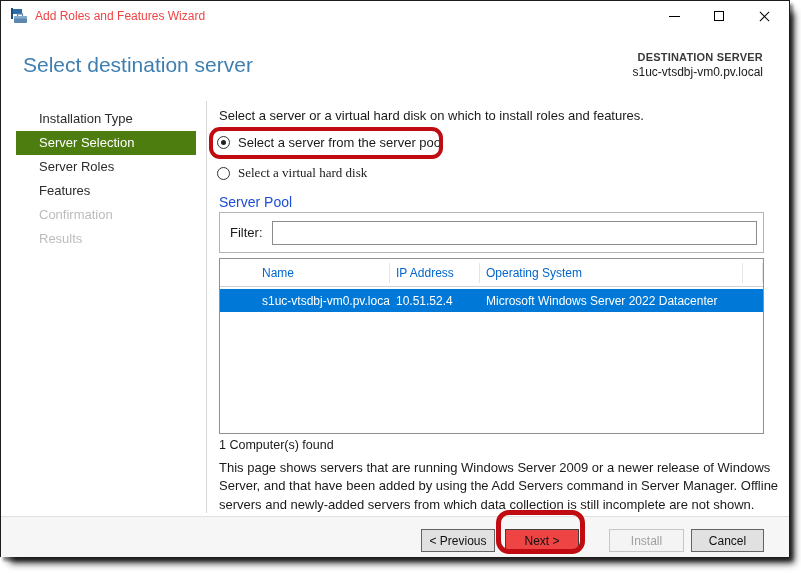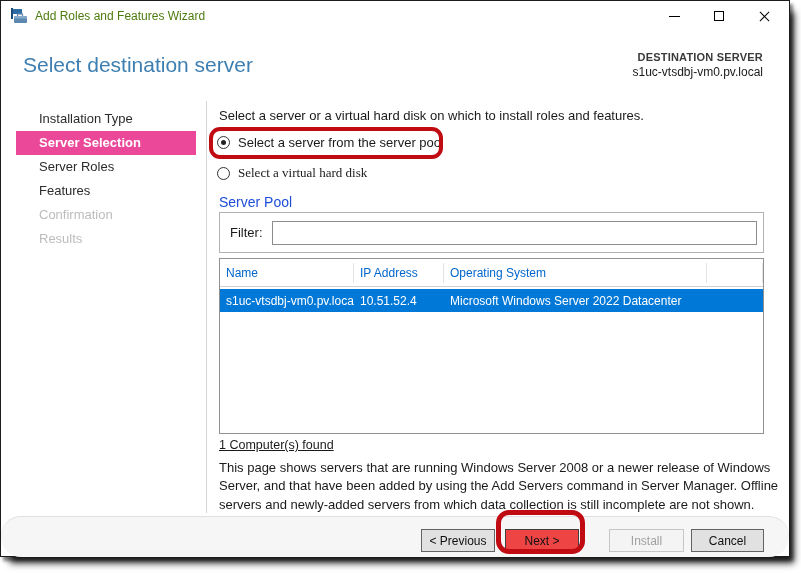--- a/index.html
+++ b/index.html
@@ -5,21 +5,21 @@
   * { margin:0; padding:0; box-sizing:border-box; }
   html,body { width:801px; height:573px; background:#fff; overflow:hidden;
               font-family:"Liberation Sans", sans-serif; }
   .window { position:absolute; left:0; top:0; width:790px; height:557px;
             background:#fff; border:1px solid #1c1c1c;
             box-shadow:7px 9px 7px -3px rgba(0,0,0,0.85), 3px 4px 3px rgba(0,0,0,0.45); }
 
   
   .titlebar { position:absolute; left:0; top:0; width:100%; height:30px; background:#fff; }
   .app-icon { position:absolute; left:10px; top:7px; width:16px; height:16px; }
-  .win-title { position:absolute; left:34px; top:8px; font-size:12px; color:#4d7c0f; }
+  .win-title { position:absolute; left:34px; top:8px; font-size:12px; color:#ef4444; }
   .ctrls { position:absolute; right:2px; top:0; height:30px; display:flex; }
   .ctrl { width:45px; height:30px; position:relative; cursor:default; }
   .ctrl .bar { position:absolute; left:17px; top:15px; width:11px; height:0;
                border-top:1px solid #000; }
   .ctrl .box { position:absolute; left:17px; top:10px; width:10px; height:10px;
                border:1px solid #000; }
   .ctrl .x1,.ctrl .x2 { position:absolute; left:16px; top:15px; width:13px; height:0;
                border-top:1px solid #000; }
   .ctrl .x1 { transform:rotate(45deg); }
   .ctrl .x2 { transform:rotate(-45deg); }
@@ -27,21 +27,21 @@
   
   .page-title { position:absolute; left:22px; top:52px; font-size:21px; color:#3e7fb2; }
   .dest { position:absolute; right:26px; top:50px; text-align:right; }
   .dest-label { font-size:11px; font-weight:bold; color:#3a3a3a; letter-spacing:0.2px; }
   .dest-server { font-size:12px; color:#1a1a1a; margin-top:2px; }
 
   
   .nav { position:absolute; left:15px; top:106px; width:180px; }
   .nav-item { height:24px; line-height:24px; padding-left:23px; font-size:13px;
               color:#2b2b2b; cursor:default; white-space:nowrap; }
-  .nav-item.selected { background:#ec4899; color:#fff;font-weight:bold; }
+  .nav-item.selected { background:#4d7c0f; color:#fff; }
   .nav-item.disabled { color:#bcbcbc; }
   .nav-divider { position:absolute; left:205px; top:100px; width:1px; height:412px;
                  background:#d6d6d6; }
 
   
   .intro { position:absolute; left:218px; top:107px; font-size:13px; color:#1a1a1a; }
   .radio-row { position:absolute; left:216px; display:flex; align-items:center; }
   .radio-row.r1 { top:134px; }
   .radio-row.r2 { top:164px;font-family:Liberation Serif, serif; }
   .radio { width:13px; height:13px; border:1px solid #333; border-radius:50%;
@@ -60,32 +60,32 @@
 
   .listbox { position:absolute; left:218px; top:257px; width:545px; height:176px;
              border:1px solid #919191; background:#fff; }
   .lb-header { display:flex; height:28px; align-items:center;
                border-bottom:1px solid #d0d0d0; }
   .lb-header .cell { font-size:12px; color:#0066cc; padding-left:6px; height:20px;
                line-height:20px; border-right:1px solid #e4e4e4; cursor:default; }
   .lb-row { display:flex; height:23px; align-items:center; margin-top:2px; }
   .lb-row.selected { background:#0078d7; color:#fff; }
   .lb-row .cell { font-size:12px; padding-left:6px; white-space:nowrap; overflow:hidden; }
-  .col-name { width:134px; flex:0 0 134px; }
+  .col-name { width:134px; flex:0 0 134px;margin-left:36px; }
   .col-ip   { width:90px;  flex:0 0 90px; }
   .col-os   { width:263px; flex:0 0 263px; }
   .col-rest { flex:1 1 auto; }
 
-  .count-text { position:absolute; left:218px; top:437px; font-size:12.5px; color:#1a1a1a;text-decoration:underline; }
+  .count-text { position:absolute; left:218px; top:437px; font-size:12.5px; color:#1a1a1a; }
   .description { position:absolute; left:218px; top:458px; width:568px;
                  font-size:13px; color:#1a1a1a; line-height:1.42; }
 
   
   .footer { position:absolute; left:0; top:515px; width:100%; height:41px;
-            background:#f6f6f6; border-top:1px solid #e0e0e0;border-radius:20px; }
+            background:#f6f6f6; border-top:1px solid #e0e0e0; }
   .btn { position:absolute; top:12px; height:23px; width:74px; font-size:12px;
          background:#e1e1e1; border:1px solid #636363; color:#111;
          font-family:"Liberation Sans", sans-serif; cursor:default; }
   .btn.prev   { left:420px; }
   .btn.next   { left:504px; background:#ef4444; border:1px solid #404040; }
   .btn.install{ left:608px; width:75px; background:#f4f4f4; border:1px solid #c6c6c6;
                 color:#a0a0a0; }
   .btn.cancel { left:690px; width:73px; }
 
   
@@ -168,21 +168,21 @@
     </div>
     <div class="lb-row selected">
       <span class="cell col-name">s1uc-vtsdbj-vm0.pv.local</span>
       <span class="cell col-ip">10.51.52.4</span>
       <span class="cell col-os">Microsoft Windows Server 2022 Datacenter</span>
       <span class="cell col-rest"></span>
     </div>
   </div>
 
   <div class="count-text">1 Computer(s) found</div>
-  <div class="description">This page shows servers that are running Windows Server 2008 or a newer release of Windows Server, and that have been added by using the Add Servers command in Server Manager. Offline servers and newly-added servers from which data collection is still incomplete are not shown.</div>
+  <div class="description">This page shows servers that are running Windows Server 2009 or a newer release of Windows Server, and that have been added by using the Add Servers command in Server Manager. Offline servers and newly-added servers from which data collection is still incomplete are not shown.</div>
 
   <div class="footer">
     <button class="btn prev">&lt; Previous</button>
     <button class="btn next">Next &gt;</button>
     <button class="btn install">Install</button>
     <button class="btn cancel">Cancel</button>
   </div>
 
   <div class="annot radio-annot"></div>
   <div class="annot next-annot"></div>

